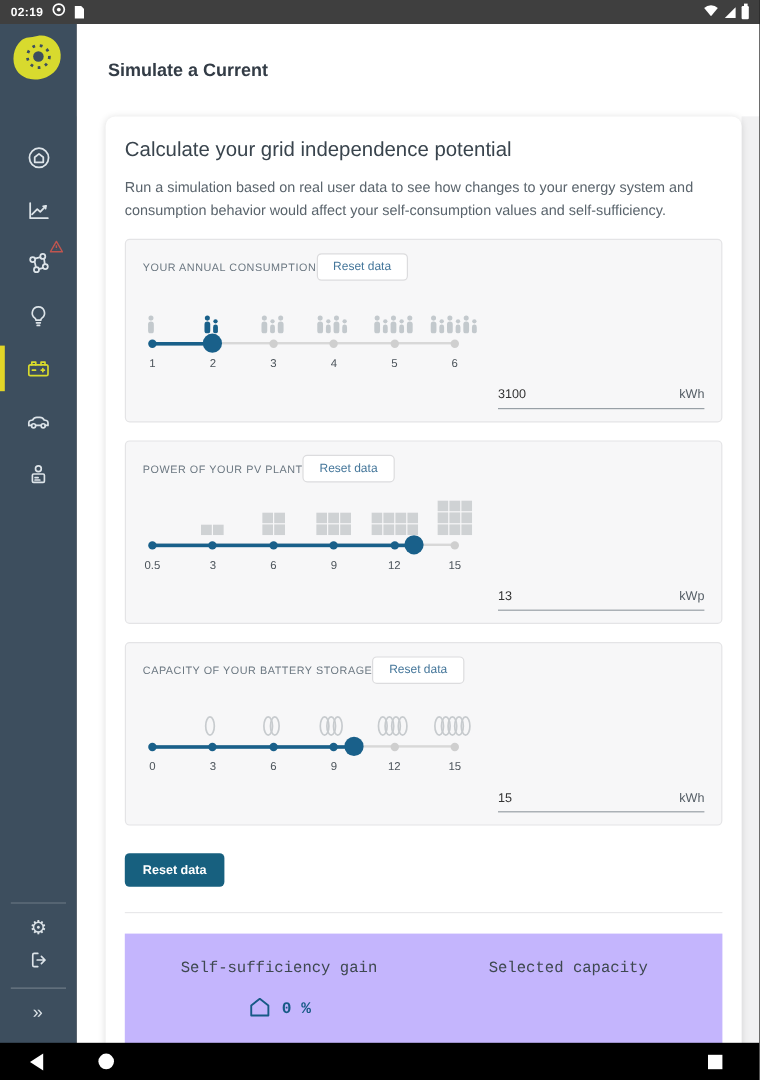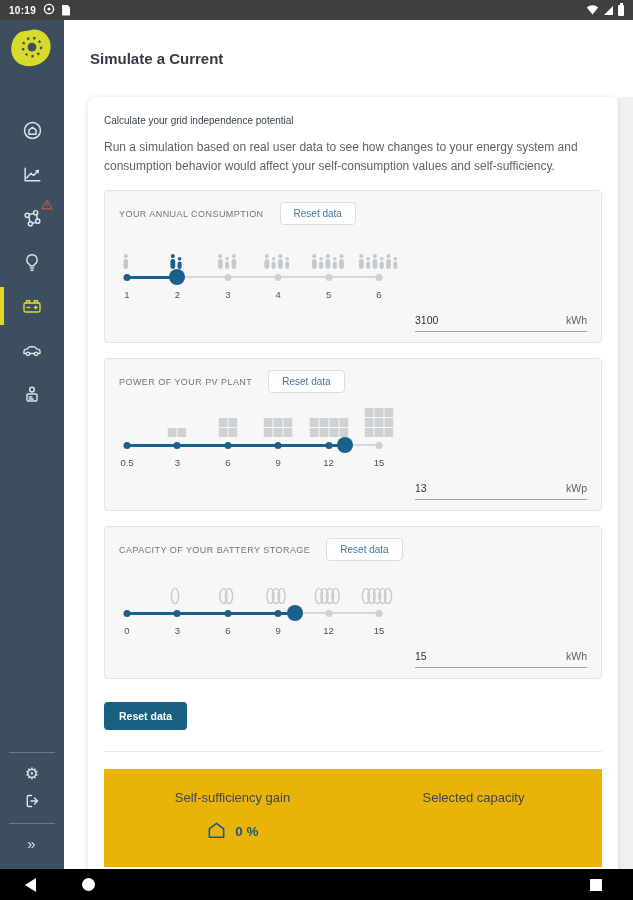--- a/index.html
+++ b/index.html
@@ -28,25 +28,25 @@
   .side-foot-item{height:29px;display:flex;align-items:center;justify-content:center;color:#dde4e9;width:100%;cursor:pointer;}
   .gear-glyph{font-size:16px;line-height:1;}
   .expand-btn{color:#dde4e9;font-size:15px;letter-spacing:1px;height:26px;display:flex;align-items:center;cursor:pointer;}
   
   main{flex:1;background:#ffffff;position:relative;overflow:hidden;}
   .right-strip{position:absolute;top:77px;right:0;width:15px;bottom:0;background:#f1f1f2;}
   .header-band{height:77px;display:flex;align-items:center;padding-left:26px;background:#fff;}
   .page-title{font-size:15px;font-weight:600;color:#333c46;margin:0;}
   .card{position:relative;margin-left:24px;width:530px;box-sizing:border-box;background:#fff;border-radius:8px;
         box-shadow:0 1px 6px rgba(0,0,0,.13);padding:16px;min-height:804px;z-index:1;}
-  .card-title{font-size:10px;font-weight:500;color:#39444d;margin:2px 0 10px;}
+  .card-title{font-size:17px;font-weight:500;color:#39444d;margin:2px 0 10px;}
   .card-desc{font-size:12px;color:#5a646c;line-height:1.55;margin:12px 0 15px;max-width:480px;}
   
   .slider-box{background:#f7f7f8;border:1px solid #e4e4e6;border-radius:4px;padding:11px 14px 10px;margin-bottom:15px;}
-  .slider-head{display:flex;align-items:center;gap:16px;}
+  .slider-head{display:flex;align-items:center;}
   .slider-label{font-size:9px;letter-spacing:.45px;color:#6b7781;}
   .reset-chip{font-size:10px;color:#44769a;background:#fff;border:1px solid #dcdcde;border-radius:4px;padding:5px 13px;cursor:pointer;font-family:inherit;}
   .slider-row{display:flex;margin-top:2px;}
   .slider-area{position:relative;flex:1;height:74px;margin-right:24px;}
   .track-zone{position:absolute;left:8px;right:12px;top:0;bottom:0;}
   .icon-slot{position:absolute;bottom:32px;transform:translateX(-50%);display:flex;align-items:flex-end;}
   .track-line{position:absolute;top:49px;left:0;right:0;height:2px;background:#d8d8d8;}
   .track-fill{position:absolute;top:48.5px;left:0;height:3px;background:#19608a;}
   .dot{position:absolute;top:46.5px;width:7px;height:7px;border-radius:50%;background:#cfcfcf;transform:translateX(-50%);}
   .dot.filled{background:#19608a;}
@@ -54,21 +54,21 @@
   .tick-lbl{position:absolute;top:62px;transform:translateX(-50%);font-size:9.5px;color:#4c545b;}
   .value-field{width:172px;margin-top:40px;}
   .value-row{display:flex;justify-content:space-between;align-items:baseline;padding-bottom:5px;border-bottom:1px solid #98a0a6;}
   .value-text{font-size:10.5px;color:#333;margin-top:47px;}
   .unit-text{font-size:10.5px;color:#555e66;padding-left:20px;}
   
   .reset-primary{margin-top:8px;background:#17607f;color:#fff;border:none;border-radius:4px;
                  font-size:10.5px;font-weight:bold;padding:8px 15px;cursor:pointer;font-family:inherit;}
   .section-div{border:none;border-top:1px solid #e8e8ea;margin:21px 0 17px;}
   .results-title{font-size:13px;font-weight:400;color:#39444d;margin:0 0 16px;}
-  .stats-panel{background:#eab308;display:flex;padding:21px 8px 24px;}
+  .stats-panel{background:#c4b5fd;display:flex;padding:21px 8px 24px;font-family:Liberation Mono, monospace;}
   .stat{flex:1;text-align:center;}
   .stat-label{font-size:13px;color:#3e4850;margin-bottom:15px;}
   .stat-value{display:flex;justify-content:center;align-items:center;gap:8px;color:#175a86;font-weight:bold;font-size:13.5px;}
   .compare-panel{background:#f1f1f2;margin-top:13px;padding:20px 8px 0;height:230px;box-sizing:border-box;}
   .compare-head{display:flex;font-weight:bold;}
   .compare-col{flex:1;text-align:center;font-size:13px;color:#3e4850;}
   .gauge-row{display:flex;margin-top:24px;}
   .gauge-group{flex:1;display:flex;justify-content:center;gap:10px;}
   .gauge{width:94px;height:94px;border:2.5px solid #cdcdcd;border-radius:50%;background:#f9f9f9;box-sizing:border-box;
          display:flex;justify-content:center;align-items:flex-start;padding-top:15px;gap:4px;}
@@ -78,21 +78,21 @@
   .nav-back{margin-left:25px;width:0;height:0;border-top:7px solid transparent;border-bottom:7px solid transparent;border-right:11px solid #fff;cursor:pointer;}
   .nav-home{margin-left:46px;width:13px;height:13px;border-radius:50%;background:#fff;cursor:pointer;}
   .nav-recents{margin-left:auto;margin-right:31px;width:12px;height:12px;background:#fff;cursor:pointer;}
 </style>
 </head>
 <body>
 
 <div class="screen">
 
   <div class="statusbar">
-    <span class="sb-time">10:19</span>
+    <span class="sb-time">02:19</span>
     <span>
       <svg width="12" height="12" viewBox="0 0 12 12">
           <circle cx="6" cy="6" r="4.6" fill="none" stroke="#fff" stroke-width="1.4"></circle>
           <circle cx="6" cy="6" r="1.6" fill="#fff"></circle>
         </svg>
     </span>
     <span class="sb-file"></span>
     <span class="sb-right">
       <span>
         <svg width="13" height="11" viewBox="0 0 13 11">

